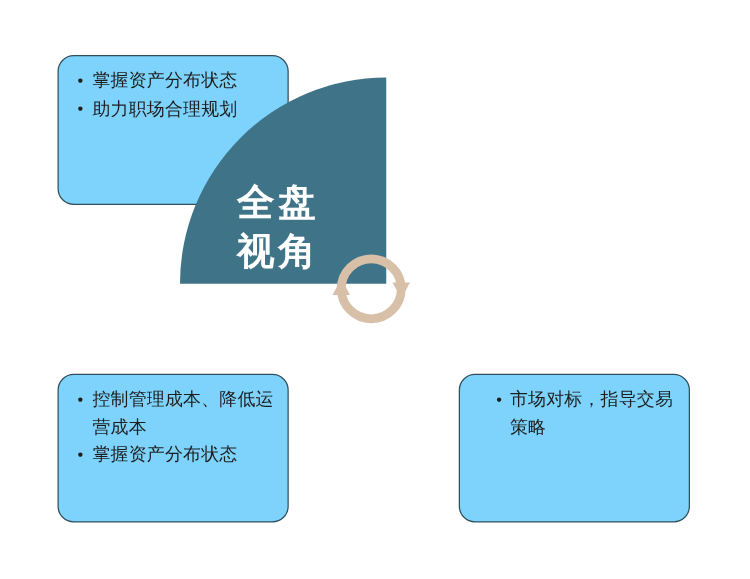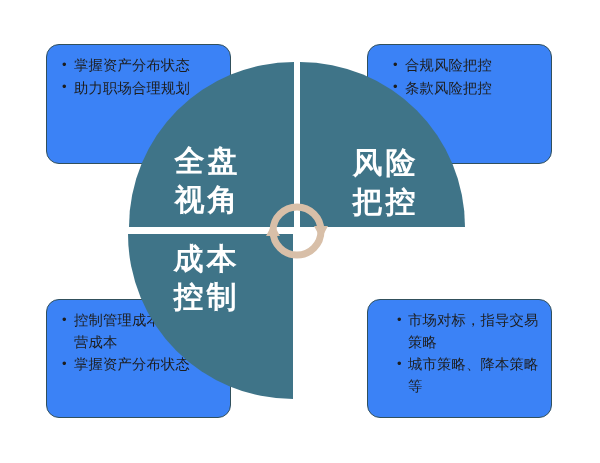--- a/index.html
+++ b/index.html
@@ -15,21 +15,21 @@
     width: 600px;
     height: 463px;
     background: #ffffff;
     overflow: hidden;
   }
 
   
   .callout {
     position: absolute;
     box-sizing: border-box;
-    background: #3b82f6;
+    background: #7dd3fc;
     border: 1.6px solid #31505c;
     border-radius: 13px;
     z-index: 1;
     padding: 10px 8px 8px 8px;
   }
   .callout ul {
     list-style: none;
     margin: 0;
     padding: 0;
   }
@@ -72,21 +72,21 @@
     height: 337px;
     z-index: 2;
   }
   .quad {
     position: absolute;
     width: 165px;
     height: 165px;
     background: #3f7488;
     overflow: hidden;
   }
-  #quad-tl { left: 1px;     top: 0;     border-radius: 165px 0 0 0; font-family: Liberation Mono, monospace; }
+  #quad-tl { left: 16px;     top: 0;     border-radius: 165px 0 0 0; }
   #quad-tr { left: 172px; top: 0;     border-radius: 0 165px 0 0; }
   #quad-bl { left: 0;     top: 172px; border-radius: 0 0 0 165px; }
   #quad-br { left: 172px; top: 172px; border-radius: 0 0 165px 0; }
 
   .quad-label {
     position: absolute;
     color: #ffffff;
     font-size: 30px;
     font-weight: bold;
     line-height: 1.28;
@@ -117,57 +117,42 @@
 
 <div id="canvas">
 
   <div class="callout" id="box-tl">
     <ul>
       <li>掌握资产分布状态</li>
       <li>助力职场合理规划</li>
     </ul>
   </div>
 
-  <div class="callout" id="box-tr">
-    <ul>
-      <li>合规风险把控</li>
-      <li>条款风险把控</li>
-    </ul>
-  </div>
 
   <div class="callout" id="box-bl">
     <ul>
       <li>控制管理成本、降低运营成本</li>
       <li>掌握资产分布状态</li>
     </ul>
   </div>
 
   <div class="callout" id="box-br">
     <ul>
       <li>市场对标，指导交易策略</li>
-      <li>城市策略、降本策略等</li>
     </ul>
   </div>
 
   <div id="wheel">
 
     <div class="quad" id="quad-tl">
       <div class="quad-label">全盘
 视角</div>
     </div>
 
-    <div class="quad" id="quad-tr">
-      <div class="quad-label">风险
-把控</div>
-    </div>
 
-    <div class="quad" id="quad-bl">
-      <div class="quad-label">成本
-控制</div>
-    </div>
 
 
     <svg id="cycle-icon" viewBox="0 0 66 66">
 
       <path d="M 9 33 A 24 24 0 0 1 57 33" fill="none" stroke="#d8bfa8" stroke-width="7" stroke-linecap="butt"></path>
       <polygon points="50,28 64,28 57,41" fill="#d8bfa8"></polygon>
 
       <path d="M 57 33 A 24 24 0 0 1 9 33" fill="none" stroke="#d8bfa8" stroke-width="7" stroke-linecap="butt"></path>
       <polygon points="2,38 16,38 9,25" fill="#d8bfa8"></polygon>
     </svg>

